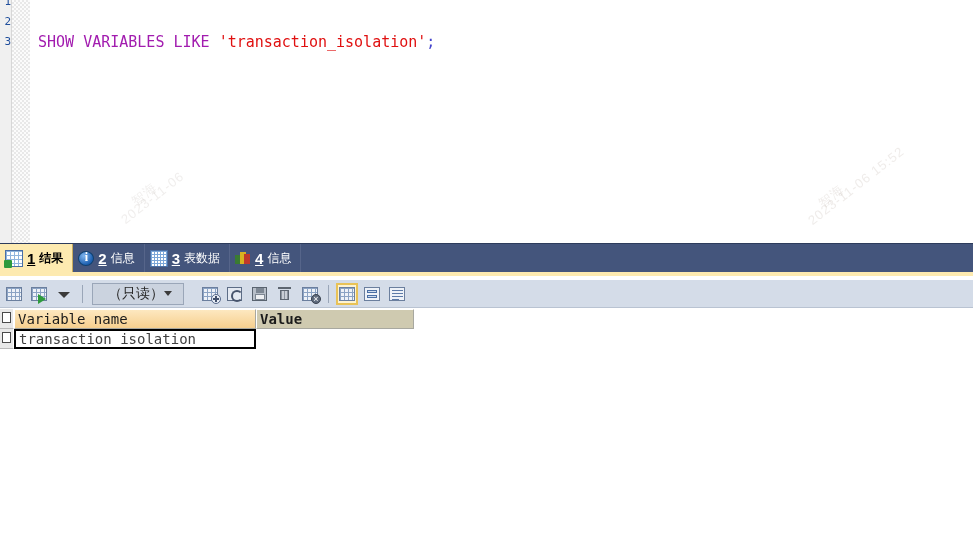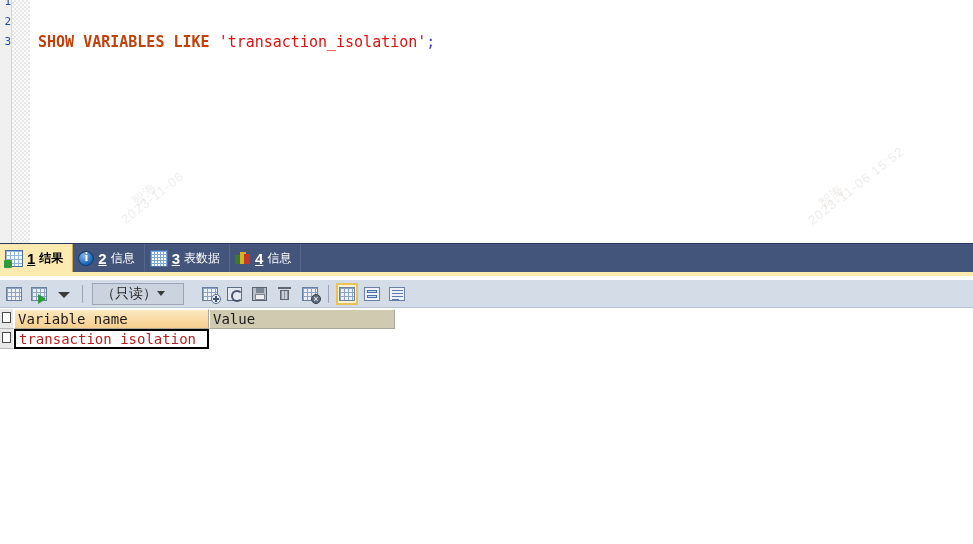--- a/index.html
+++ b/index.html
@@ -54,21 +54,21 @@
   .linenums div { height: 20px; }
   .code {
     position: absolute;
     left: 38px; top: -8px;
     font-family: "DejaVu Sans Mono", monospace;
     font-size: 15px;
     line-height: 20px;
     white-space: pre;
   }
   .code .ln { height: 20px; }
-  .kw  { color: #c2410c; font-weight: bold; }
+  .kw  { color: #a21caf; }
   .str { color: #e01010; }
   .pn  { color: #4444cc; }
 
   
   .wm {
     position: absolute;
     color: rgba(160,150,140,0.16);
     font-size: 13px;
     font-family: "Liberation Sans", sans-serif;
     transform: rotate(-38deg);
@@ -377,21 +377,21 @@
     position: absolute;
     left: 2px; height: 1px; background: #5d7ba8;
   }
   .readonly-box {
     width: 92px; height: 22px;
     background: #cbd3df;
     border: 1px solid #9aa6b8;
     box-sizing: border-box;
     display: flex;
     align-items: center;
-    justify-content: flex-start;
+    justify-content: center;
     padding: 0 4px 0 8px;
     font-size: 14px;
     color: #2a2a2a;
     font-family: "Liberation Sans", sans-serif;
     flex: none;
     margin-left: 2px;
   }
   .readonly-box .chev {
     width: 0; height: 0;
     border-left: 4px solid transparent;
@@ -444,29 +444,29 @@
     border-top-color: #ffffff;
     border-left-color: #ffffff;
   }
   .hcell.idle {
     background: #cfcab0;
   }
   .dcell {
     background: #f0f2f8;
     border-right: 1px solid #c9cdd8;
     border-bottom: 1px solid #c9cdd8;
-    color: #b91c1c;
+    color: #404040;
   }
   .dcell.selected {
     background: #ffffff;
     border: 2px solid #000000;
     line-height: 16px;
   }
-  .c1w { width: 195px; }
-  .c2w { width: 186px; }
+  .c1w { width: 242px; }
+  .c2w { width: 158px; font-weight: bold; }
 </style>
 </head>
 <body>
 
 <div id="app">
 
   <div class="editor">
     <div class="gutter"></div>
     <div class="gutter-hatch"></div>
     <div class="linenums" id="linenums">

